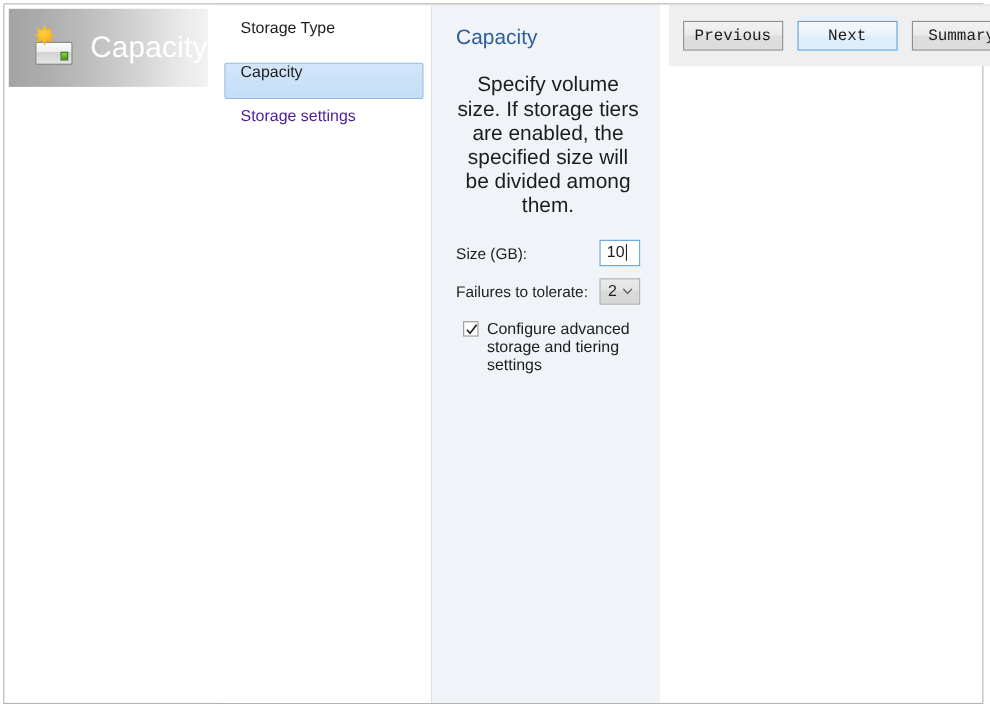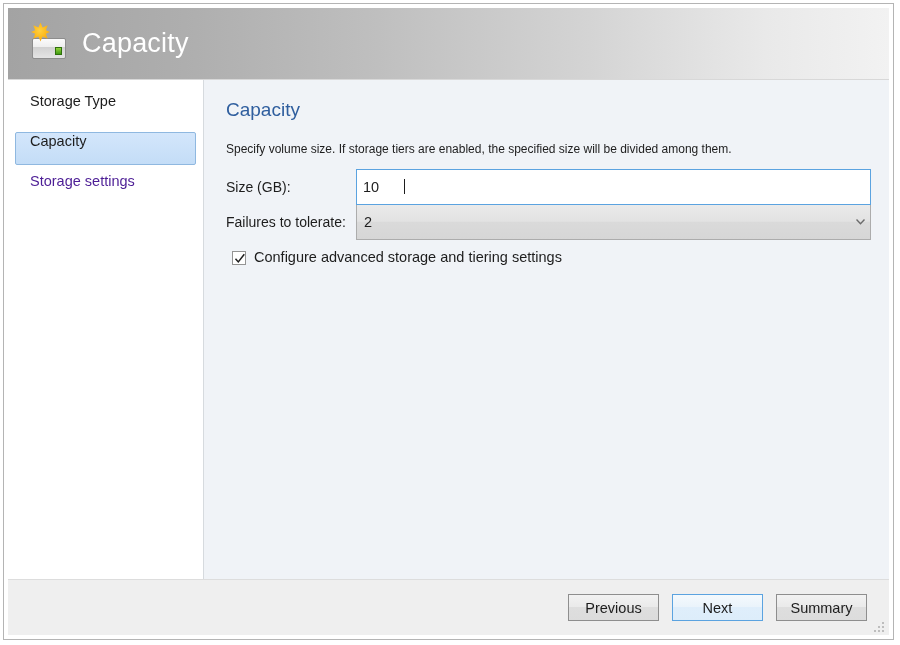--- a/index.html
+++ b/index.html
@@ -17,21 +17,21 @@
   .window {
     position: absolute;
     left: 3px;
     top: 3px;
     width: 891px;
     height: 637px;
     border: 1px solid #b4b4b4;
     background: #ffffff;
     box-sizing: border-box;
     display: flex;
-    flex-direction: column;
+    flex-direction: row;
   }
 
   
   .titlebar {
     position: relative;
     height: 71px;
     margin: 4px 4px 0 4px;
     background: linear-gradient(to right, #a3a3a3 0%, #aeaeae 20%, #bfbfbf 42%, #d4d4d4 66%, #e9e9e9 86%, #f2f2f2 100%);
     display: flex;
     align-items: center;
@@ -133,51 +133,51 @@
     min-width: 0;
   }
   .page-heading {
     font-size: 19px;
     color: #2f5e9e;
     margin: 0 0 0 0;
     line-height: 1.15;
     font-weight: 400;
   }
   .page-desc {
-    font-size: 12px;
+    font-size: 19px;
     color: #1d1d1d;
     margin-top: 21px;
     margin-bottom: 0;
+    text-align: center;
   }
 
   .form {
     margin-top: 19px;
   }
   .form-row {
     display: flex;
     align-items: center;
     margin-bottom: 11px;
     height: 24px;
   }
   .form-label {
     width: 130px;
     flex: none;
     font-size: 14px;
     color: #1d1d1d;
   }
   .field {
     flex: 1 1 auto;
-    height: 36px;
+    height: 24px;
     box-sizing: border-box;
     font-size: 14.5px;
     color: #1d1d1d;
     display: flex;
     align-items: center;
     min-width: 0;
-    gap: 24px;
   }
   .text-input {
     background: #ffffff;
     border: 1px solid #5ba3e0;
     padding-left: 6px;
     position: relative;
   }
   .caret {
     display: inline-block;
     width: 1px;
@@ -196,21 +196,21 @@
     width: 20px;
     height: 100%;
     display: flex;
     align-items: center;
     justify-content: center;
     flex: none;
   }
 
   .checkbox-row {
     display: flex;
-    align-items: flex-end;
+    align-items: flex-start;
     margin-top: 15px;
   }
   .checkbox {
     width: 14px;
     height: 14px;
     background: #ffffff;
     border: 1px solid #949494;
     box-sizing: border-box;
     position: relative;
     flex: none;
@@ -243,21 +243,21 @@
     margin-left: 13px;
     font-size: 14.5px;
     color: #1d1d1d;
     background: linear-gradient(to bottom, #f2f2f2 0%, #eaeaea 48%, #dedede 50%, #dcdcdc 100%);
     border: 1px solid #8e8e8e;
     box-sizing: border-box;
     display: flex;
     align-items: center;
     justify-content: center;
     cursor: default;
-    font-family: Liberation Sans, sans-serif;
+    font-family: Liberation Mono, monospace;
     padding: 0;
   }
   .btn.default {
     border: 1px solid #5ba3e0;
     background: linear-gradient(to bottom, #f4f9fd 0%, #eaf3fb 48%, #dfeefb 50%, #ddedfa 100%);
   }
   .grip {
     position: absolute;
     right: 3px;
     bottom: 2px;

